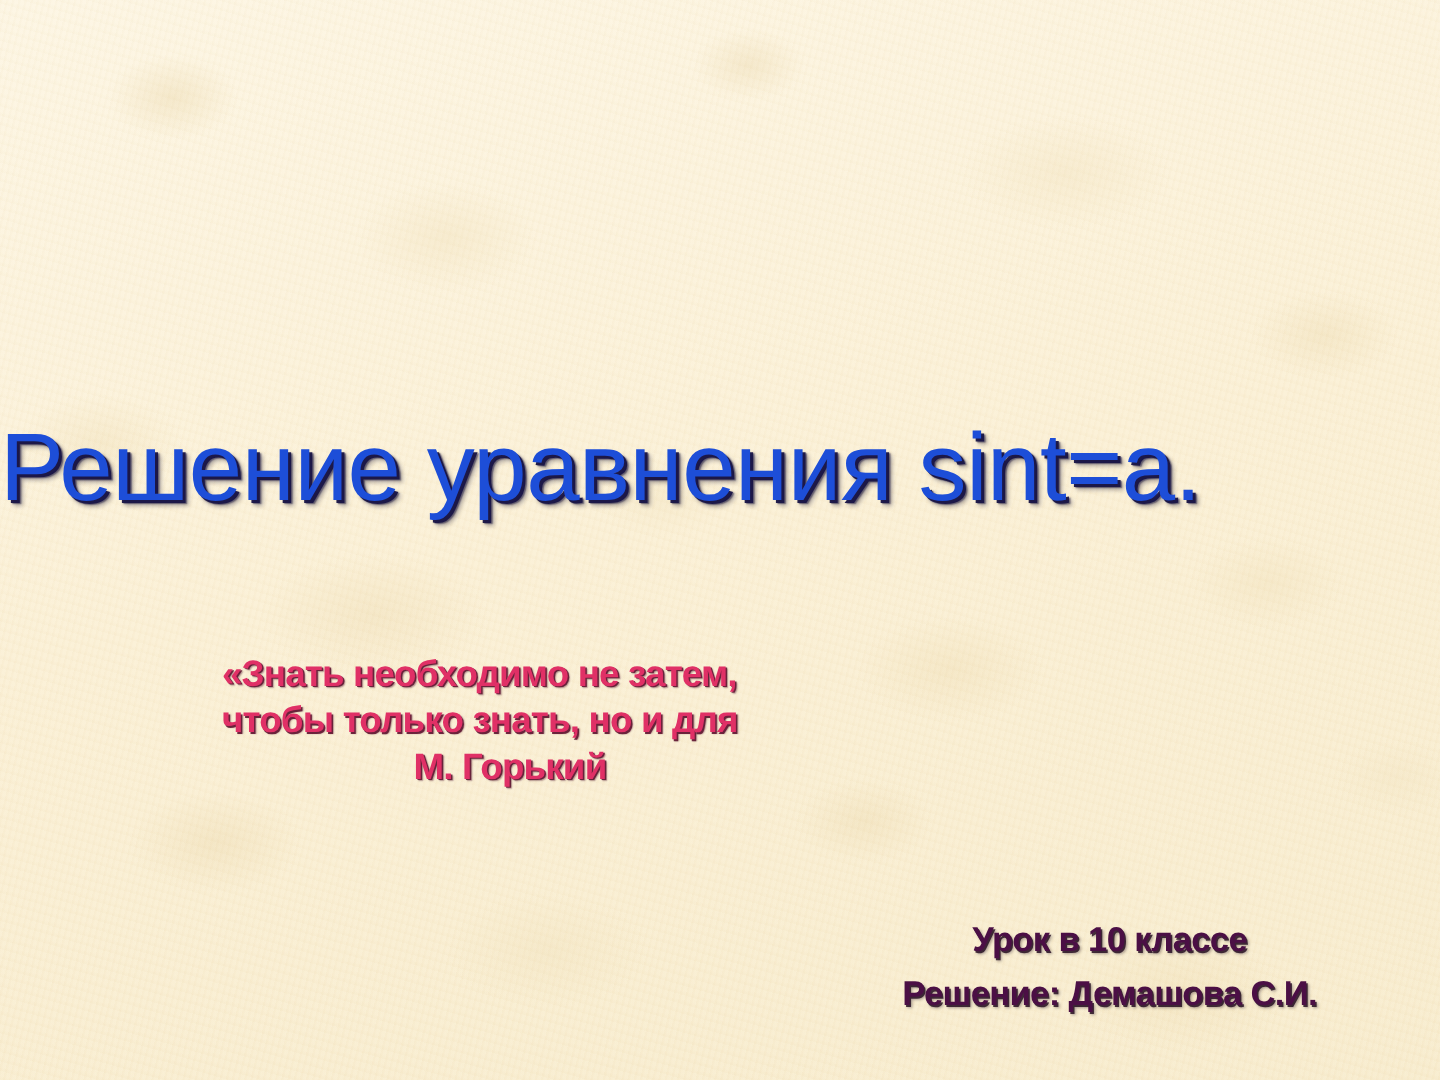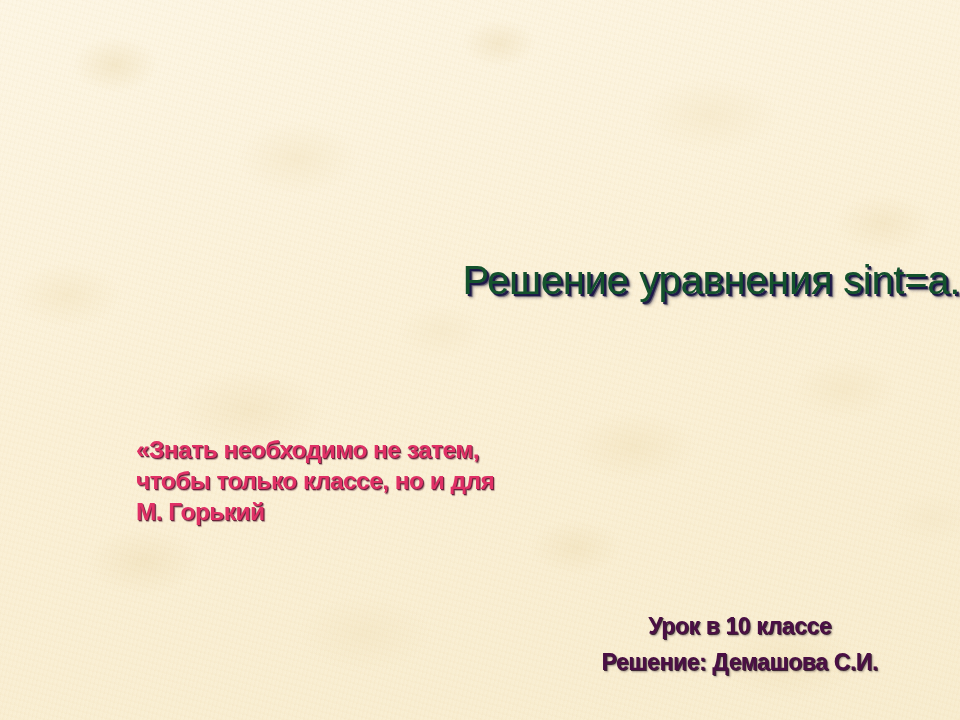--- a/index.html
+++ b/index.html
@@ -52,26 +52,26 @@
         rgba(255,252,240,.04) 3px, rgba(255,252,240,.04) 6px),
       linear-gradient(168deg, #fdf6e4 0%, #fbf0d6 48%, #f8ecce 100%);
   }
 
   
   #title {
     position: absolute;
     left: 0;
     right: 0;
     top: 231px;
-    text-align: right;
+    text-align: left;
     font-family: "Liberation Sans", sans-serif;
-    font-size: 40px;
+    font-size: 64px;
     font-weight: 400;
     letter-spacing: -0.3px;
-    color: #14532d;
+    color: #1d4ed8;
     white-space: nowrap;
     text-shadow:
        2px 2px 0 rgba(24,20,70,.95),
        3px 3px 1px rgba(18,14,56,.55),
        4px 4px 3px rgba(10,8,40,.30);
   }
 
   
   #quote-block {
     position: absolute;
@@ -81,24 +81,24 @@
     font-family: "Liberation Sans", sans-serif;
     font-size: 24.5px;
     font-weight: 700;
     line-height: 31px;
     letter-spacing: -0.55px;
     color: #e03066;
     text-shadow:
       1px 1px 0 rgba(92,14,44,.85),
       1.6px 1.6px 1px rgba(70,10,34,.40);
   }
-  .quote-line { display: block; white-space: nowrap; }
+  .quote-line { display: block; white-space: nowrap; margin-left: 12px; }
   #quote-author {
     display: block;
-    text-align: left;
+    text-align: center;
     white-space: nowrap;
     padding-right: 12px;
   }
 
   
   #footer-block {
     position: absolute;
     right: 82px;
     top: 608px;
     text-align: center;
@@ -119,21 +119,21 @@
 <body>
 
 <div id="slide">
 
   <div id="paper-texture"></div>
 
   <h1 id="title">Решение уравнения sint=a.</h1>
 
   <blockquote id="quote-block">
     <span class="quote-line">«Знать необходимо не затем,</span>
-    <span class="quote-line">чтобы только классе,  но и  для</span>
+    <span class="quote-line">чтобы только знать,  но и  для</span>
     <span id="quote-author">М. Горький</span>
   </blockquote>
 
   <div id="footer-block">
     <span class="footer-line">Урок в 10 классе</span>
     <span class="footer-line">Решение: Демашова С.И.</span>
   </div>
 
 </div>
 

